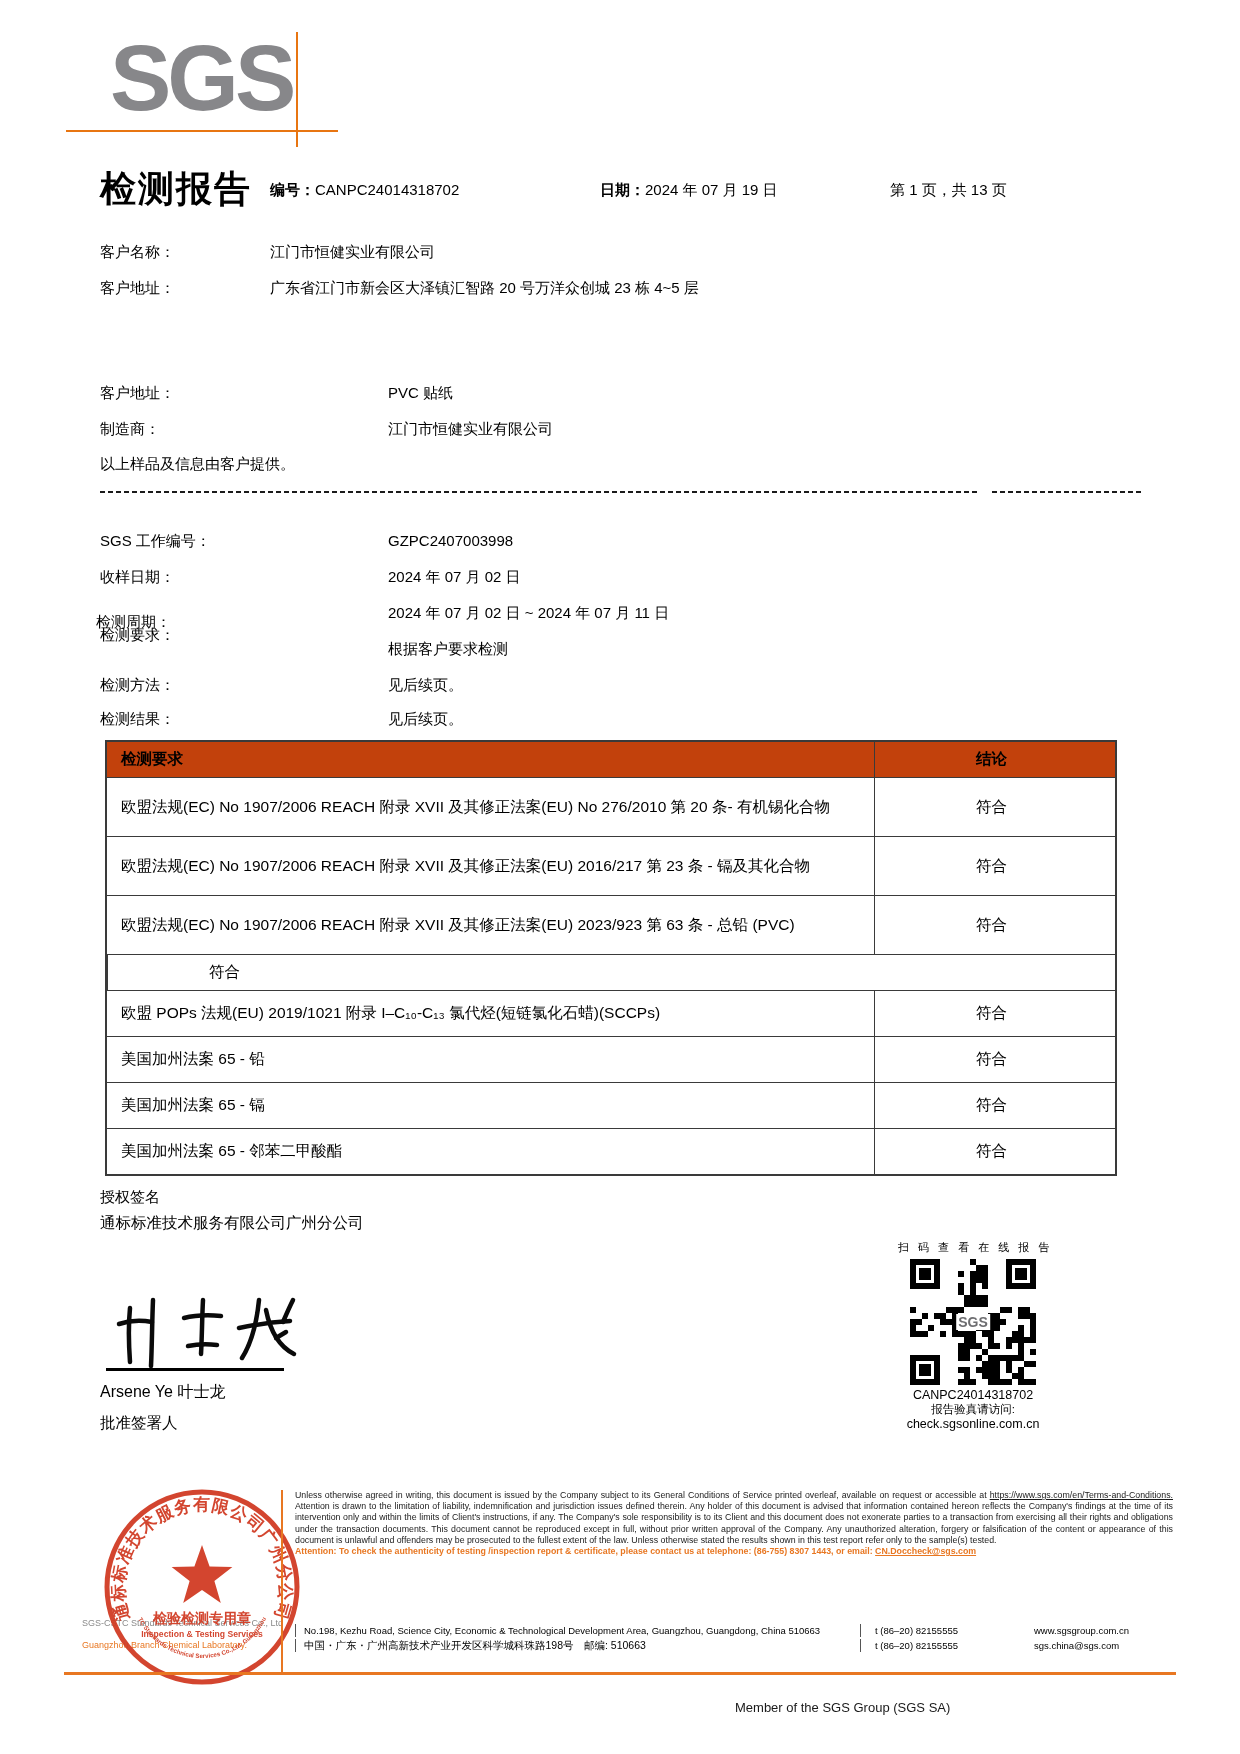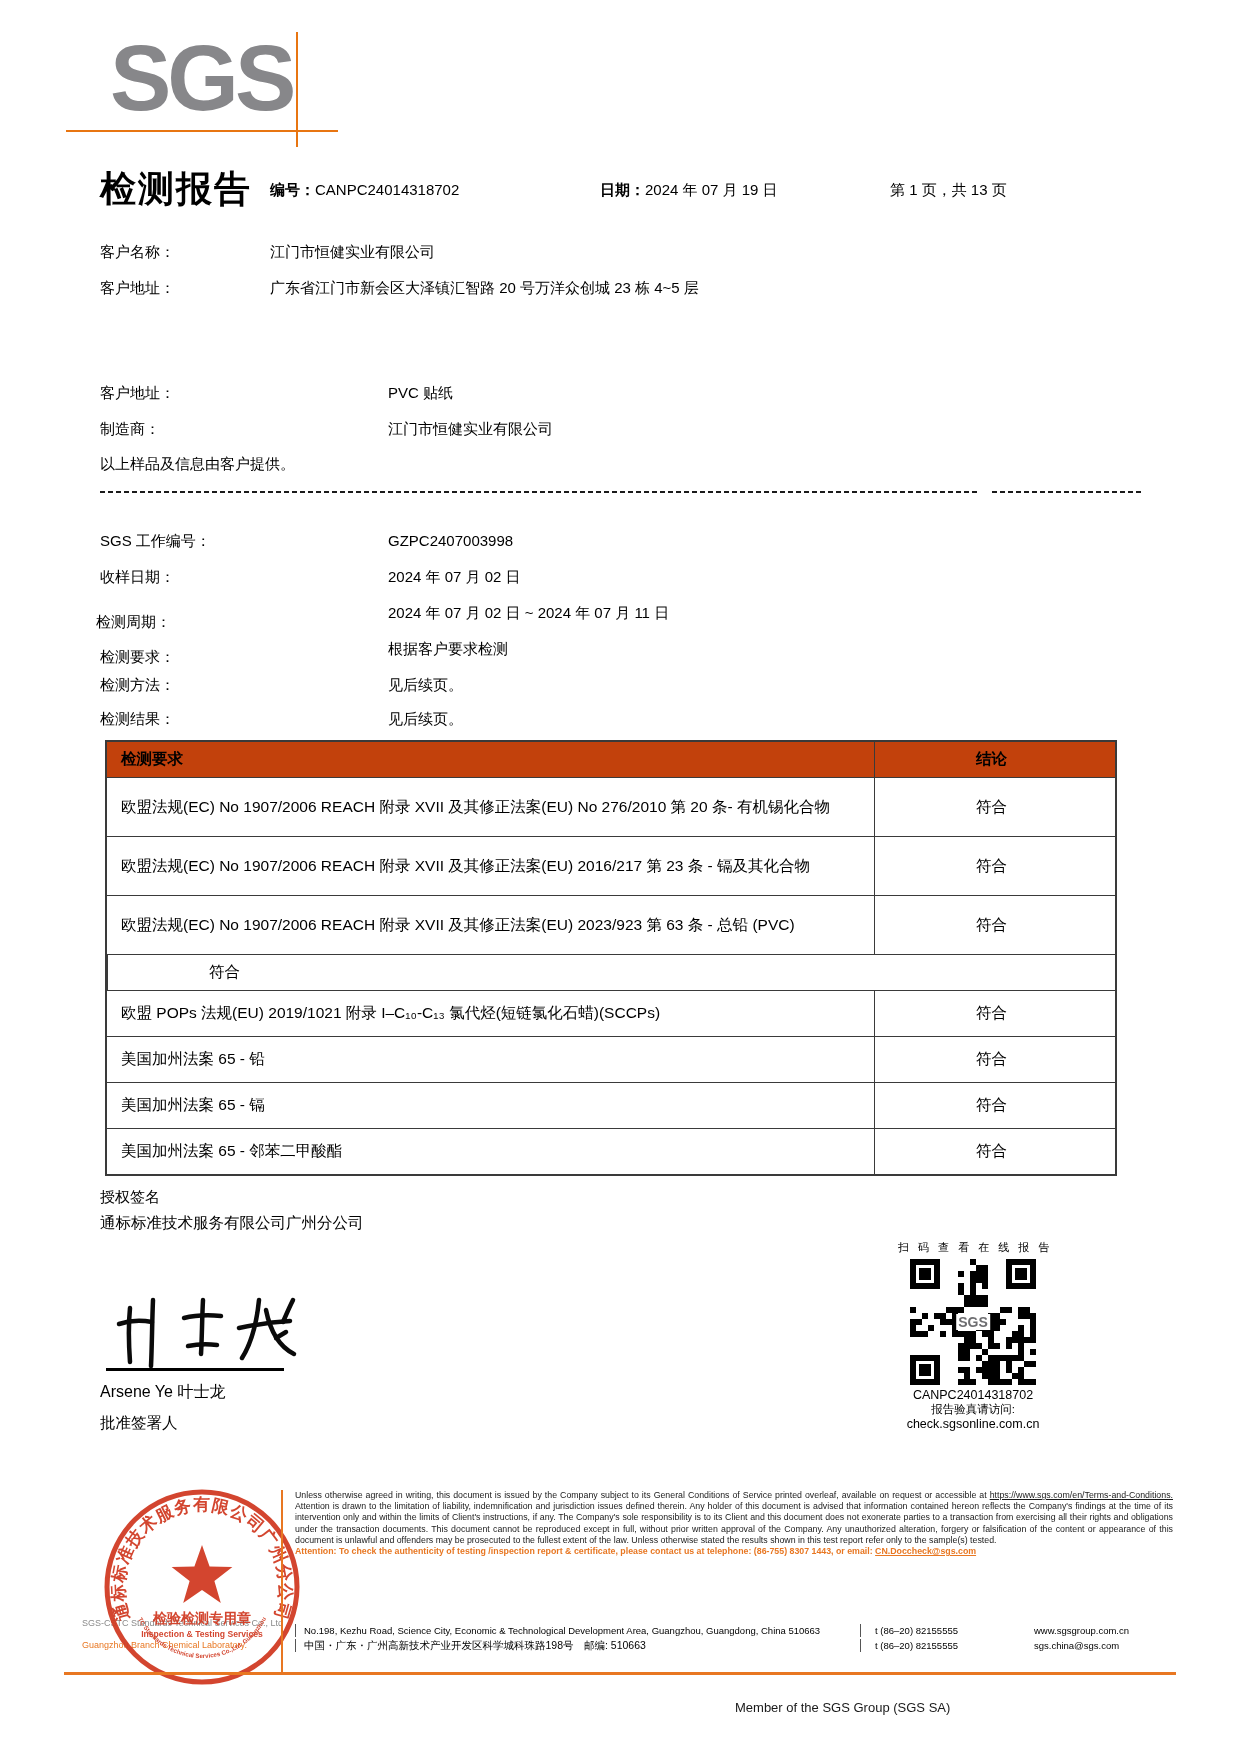--- a/index.html
+++ b/index.html
@@ -120,21 +120,21 @@
 
   <div class="abs dash-sep" style="left:100px; top:491px; width:880px;"></div>
   <div class="abs dash-sep" style="left:992px; top:491px; width:150px;"></div>
 
   <div class="abs lbl" style="left:100px; top:532px;">SGS 工作编号：</div>
   <div class="abs val" style="left:388px; top:532px;">GZPC2407003998</div>
   <div class="abs lbl" style="left:100px; top:568px;">收样日期：</div>
   <div class="abs val" style="left:388px; top:568px;">2024 年 07 月 02 日</div>
   <div class="abs lbl" style="left:96px; top:604px;margin-top:9px;">检测周期：</div>
   <div class="abs val" style="left:388px; top:604px;">2024 年 07 月 02 日 ~ 2024 年 07 月 11 日</div>
-  <div class="abs lbl" style="left:100px; top:648px;">检测要求：</div>
+  <div class="abs lbl" style="left:100px; top:626px;">检测要求：</div>
   <div class="abs val" style="left:388px; top:640px;">根据客户要求检测</div>
   <div class="abs lbl" style="left:100px; top:676px;">检测方法：</div>
   <div class="abs val" style="left:388px; top:676px;">见后续页。</div>
   <div class="abs lbl" style="left:100px; top:710px;">检测结果：</div>
   <div class="abs val" style="left:388px; top:710px;">见后续页。</div>
 
   <div class="abs rtable" style="left:105px; top:740px;">
     <div class="trow thead-row">
       <div class="tcell-req">检测要求</div>
       <div class="tcell-con">结论</div>

